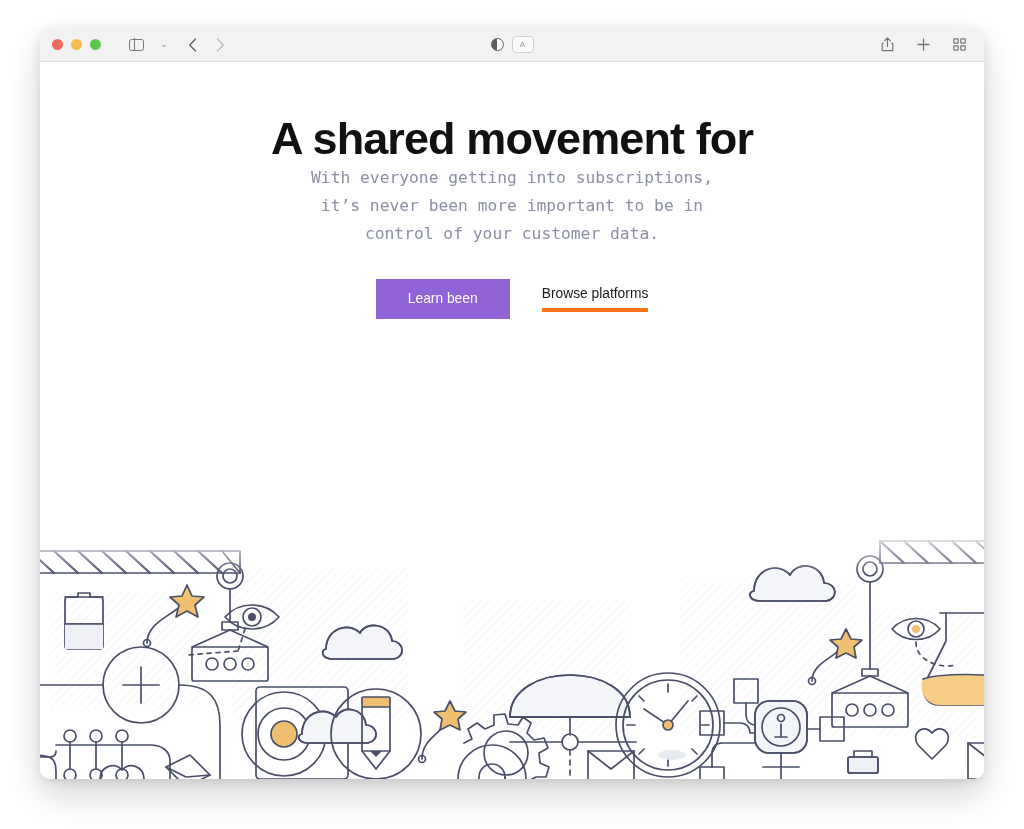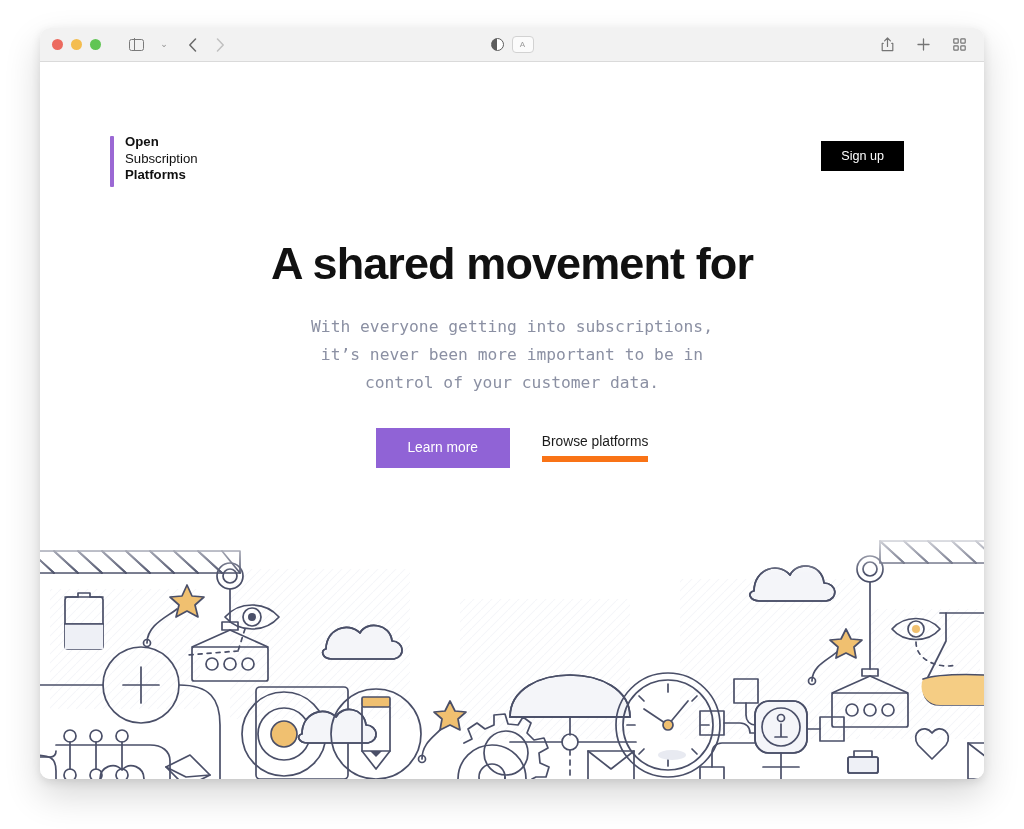--- a/index.html
+++ b/index.html
@@ -150,21 +150,20 @@
     margin-top: 10px;
     font-size: 45px;
     font-weight: 700;
     color: #111111;
     line-height: 1.10;
     letter-spacing: -0.9px;
   }
   .headline span { display: block; }
 
   .subhead {
-    margin-top: 24px;
     font-family: "DejaVu Sans Mono", "Liberation Mono", monospace;
     font-size: 16.3px;
     line-height: 28px;
     color: #8b90a3;
   }
   .subhead span { display: block; }
 
   .cta-row {
     margin-top: 31px;
     display: flex; align-items: center; justify-content: center; gap: 32px;
@@ -172,21 +171,21 @@
   .btn-primary {
     background: #9063d6; color: #ffffff;
     font-size: 13.8px;
     width: 134px; height: 40px;
     display: flex; align-items: center; justify-content: center;
     border: none; cursor: pointer;
   }
   .btn-link {
     font-size: 13.8px; color: #1b1b1b;
     padding-bottom: 7px;
-    border-bottom: 6px solid #f97316;
+    border-bottom: 4px solid #f97316;
     cursor: pointer;
   }
 
   
   .illustration {
     position: absolute;
     left: 0; right: 0; bottom: 0;
     height: 250px;
     z-index: 1;
     pointer-events: none;
@@ -252,46 +251,35 @@
             <rect x="0.8" y="7.8" width="4.4" height="4.4" rx="0.8"></rect>
             <rect x="7.8" y="7.8" width="4.4" height="4.4" rx="0.8"></rect>
           </g>
         </svg>
       </div>
     </div>
   </div>
 
   <div class="page">
 
-    <div class="site-header">
-      <div class="logo">
-        <div class="logo-bar"></div>
-        <div class="logo-text">
-          <span class="b">Open</span>
-          <span class="r">Subscription</span>
-          <span class="b">Platforms</span>
-        </div>
-      </div>
-      <button class="signup-btn">Sign up</button>
-    </div>
 
     <div class="hero">
 
       <h1 class="headline">
         <span>A shared movement for</span>
       </h1>
 
       <p class="subhead">
         <span>With everyone getting into subscriptions,</span>
         <span>it’s never been more important to be in</span>
         <span>control of your customer data.</span>
       </p>
 
       <div class="cta-row">
-        <button class="btn-primary">Learn more</button>
+        <button class="btn-primary">Learn been</button>
         <a class="btn-link">Browse platforms</a>
       </div>
     </div>
 
     <div class="illustration">
       <svg viewBox="0 0 944 250" preserveAspectRatio="none">
         <defs>
           <g id="hatchdef">
             <path d="M0 8 L8 0" stroke="#e9ebf2" stroke-width="1"></path>
           </g>

